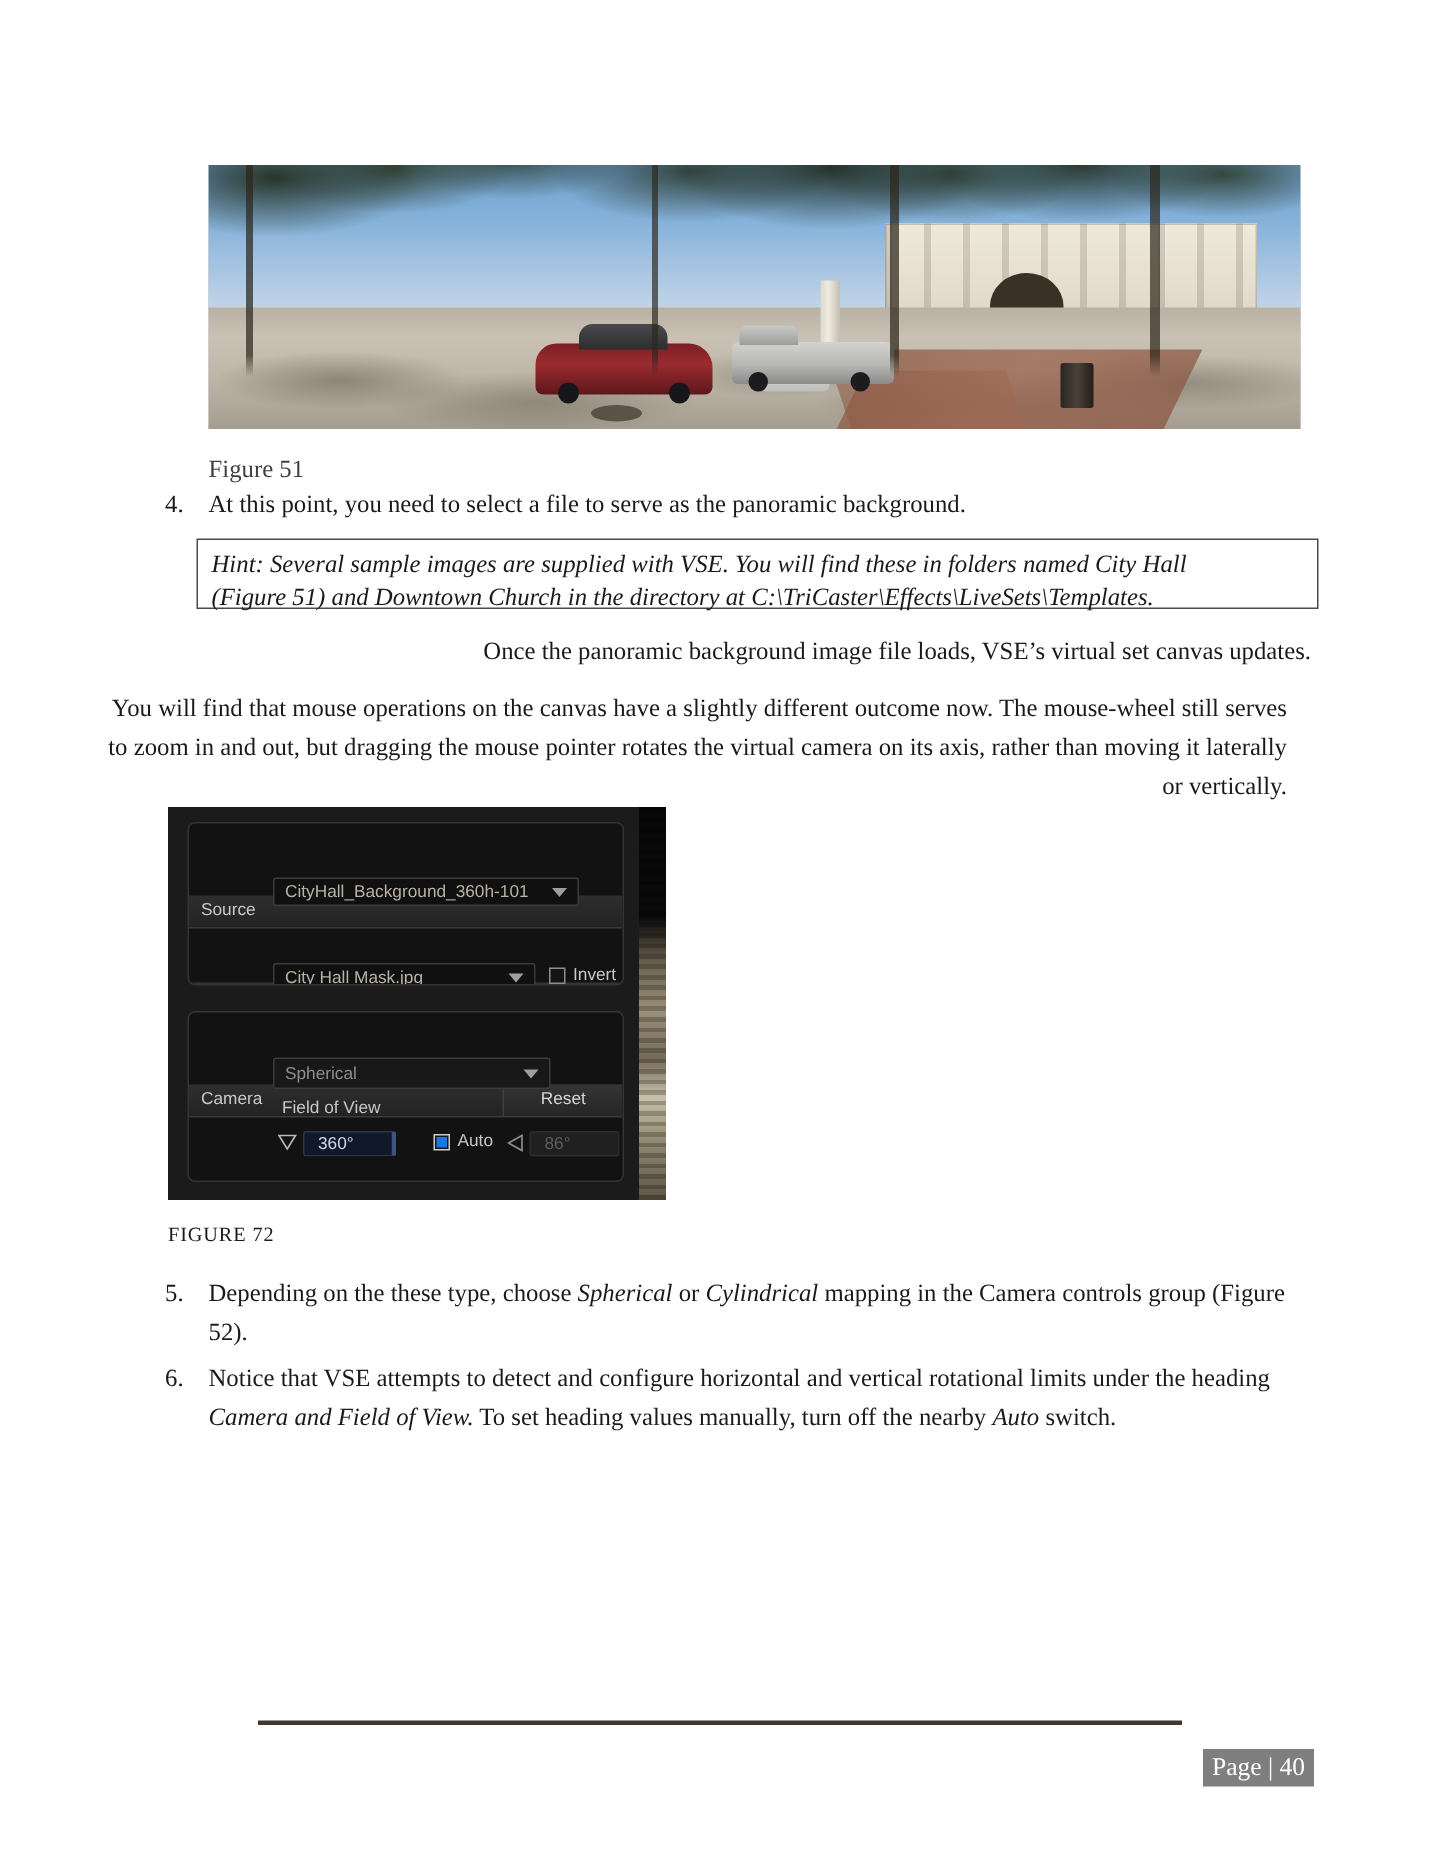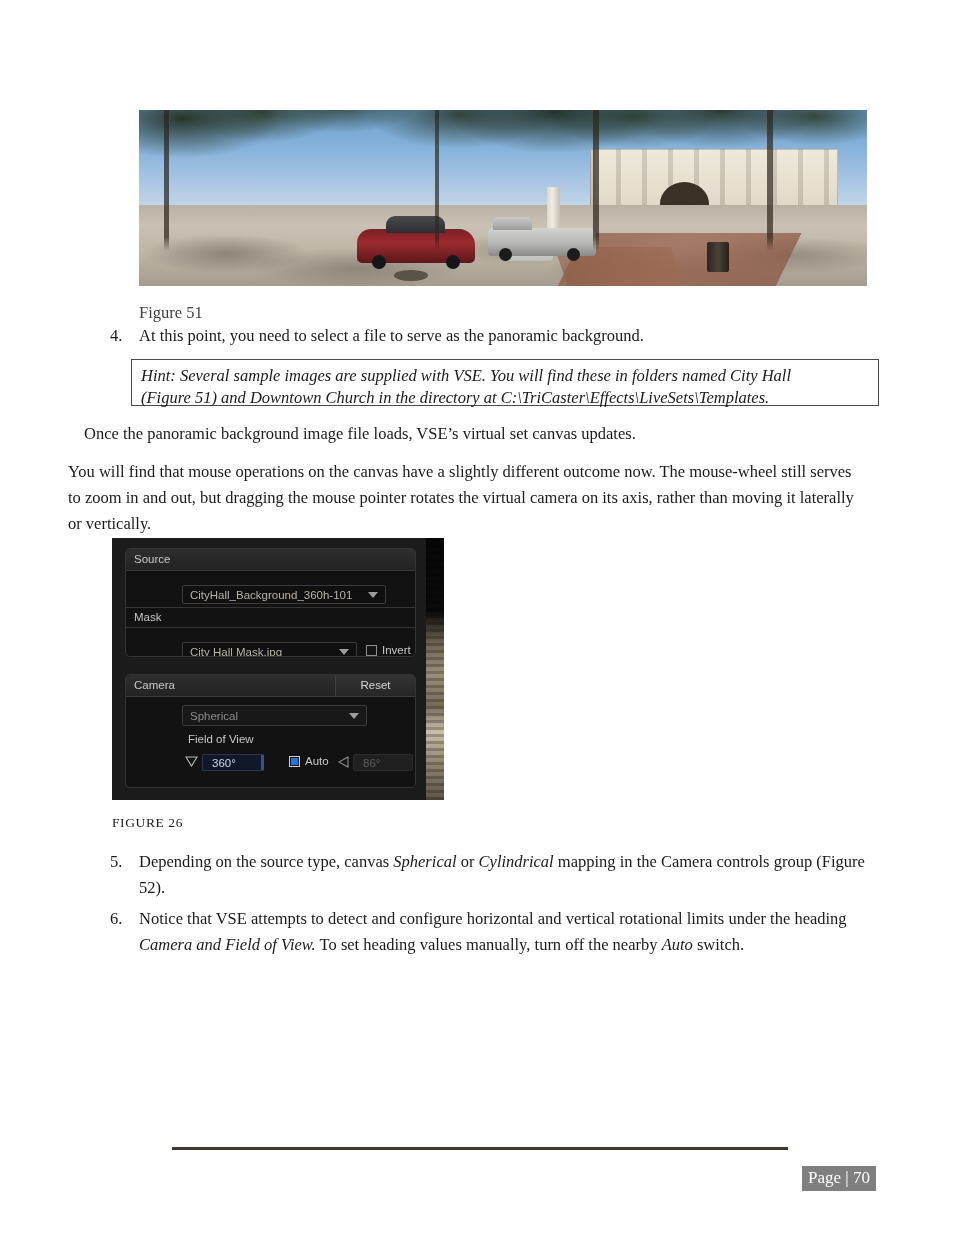--- a/index.html
+++ b/index.html
@@ -249,21 +249,21 @@
   .fig-caption {
     position: absolute;
     font-size: 16.5px;
     color: #404040;
   }
   .body-par {
     position: absolute;
     font-size: 16.5px;
     line-height: 26px;
     color: #1a1a1a;
-    text-align: left;
+    text-align: right;
   }
   .numbered {
     position: absolute;
     display: flex;
     font-size: 16.5px;
     line-height: 26px;
     color: #1a1a1a;
   }
   .numbered .num {
     width: 29px;
@@ -340,20 +340,21 @@
 
   .group-header {
     height: 21px;
     line-height: 21px;
     background: linear-gradient(180deg, #2e2e2e, #232323);
     border-bottom: 1px solid #3a3a3a;
     color: #c9c9c9;
     font-size: 11.5px;
     padding-left: 8px;
     position: relative;
+    margin-top: 48px;
   }
   .reset-btn {
     position: absolute;
     right: 0; top: 0;
     width: 79px;
     height: 21px;
     line-height: 21px;
     text-align: center;
     background: linear-gradient(180deg, #343434, #262626);
     border-left: 1px solid #3f3f3f;
@@ -596,28 +597,28 @@
         </svg>
 
         <div class="num-field dim fov-v">
           <span>86°</span>
         </div>
       </div>
 
     </div>
   </div>
 
-  <div class="figure52-cap">FIGURE 26</div>
+  <div class="figure52-cap">FIGURE 72</div>
 
   <div class="numbered" style="left:110px; top:849px; width:760px;">
     <span class="num">5.</span>
-    <span class="txt"><span>Depending on the source type, canvas </span><i>Spherical</i><span> or </span><i>Cylindrical</i><span> mapping in the Camera controls group (Figure 52).</span></span>
+    <span class="txt"><span>Depending on the these type, choose </span><i>Spherical</i><span> or </span><i>Cylindrical</i><span> mapping in the Camera controls group (Figure 52).</span></span>
   </div>
 
   <div class="numbered" style="left:110px; top:906px; width:765px;">
     <span class="num">6.</span>
     <span class="txt"><span>Notice that VSE attempts to detect and configure horizontal and vertical rotational limits under the heading </span><i>Camera and Field of View.</i><span>  To set heading values manually, turn off the nearby </span><i>Auto</i><span> switch.</span></span>
   </div>
 
   <div class="footer-rule"></div>
-  <div class="page-badge">Page | 70</div>
+  <div class="page-badge">Page | 40</div>
 
 </div>
 
 </body></html>

